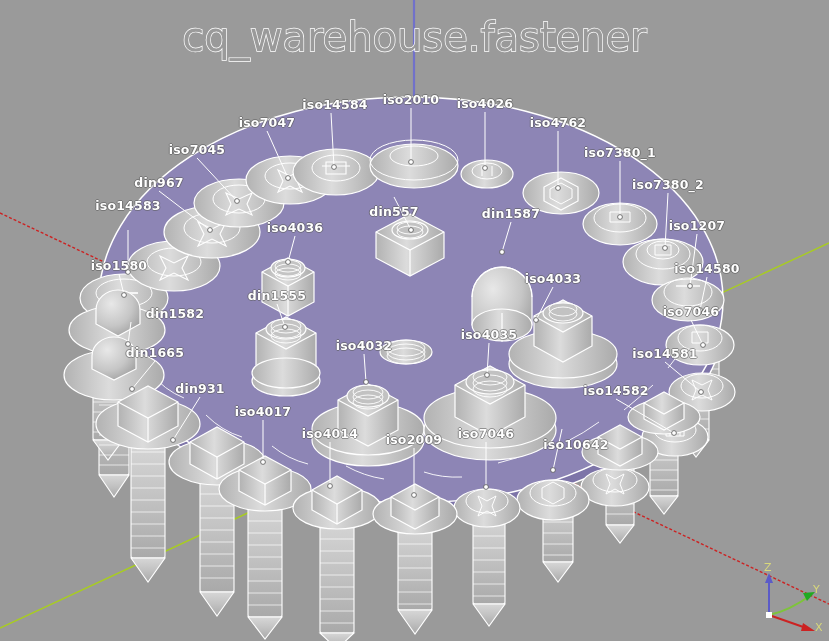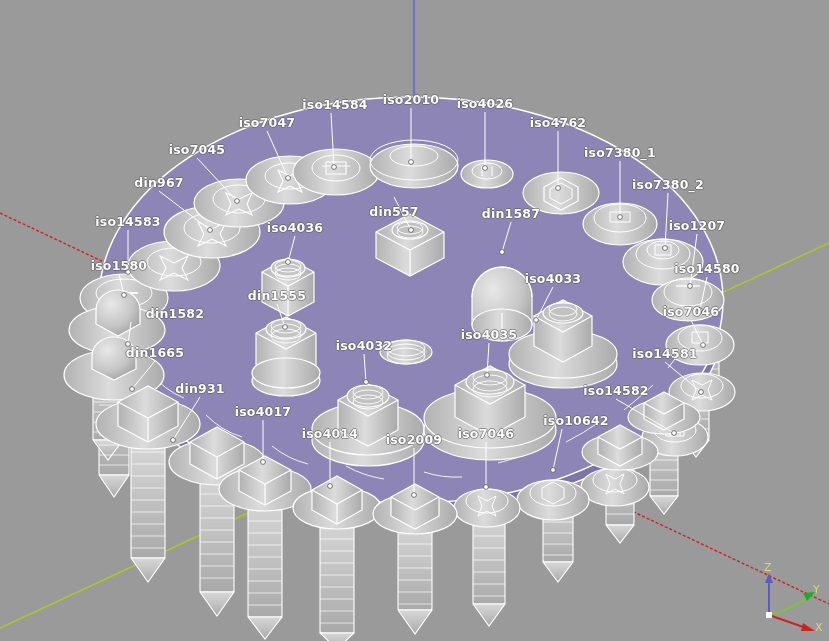--- a/index.html
+++ b/index.html
@@ -506,23 +506,24 @@
         <circle cx="366" cy="382" r="2.4" fill="#ffffff" stroke="#555" stroke-width=".8"></circle>
         <circle cx="487" cy="375" r="2.4" fill="#ffffff" stroke="#555" stroke-width=".8"></circle>
         <circle cx="263" cy="462" r="2.4" fill="#ffffff" stroke="#555" stroke-width=".8"></circle>
         <circle cx="330" cy="486" r="2.4" fill="#ffffff" stroke="#555" stroke-width=".8"></circle>
         <circle cx="414" cy="495" r="2.4" fill="#ffffff" stroke="#555" stroke-width=".8"></circle>
         <circle cx="486" cy="487" r="2.4" fill="#ffffff" stroke="#555" stroke-width=".8"></circle>
         <circle cx="553" cy="470" r="2.4" fill="#ffffff" stroke="#555" stroke-width=".8"></circle>
       </g>
   </svg>
 
+  <div id="title">cq_warehouse.fastener</div>
 
   <div id="labels-layer">
-      <div class="lbl" style="left: 128px; top: 221px;">iso14583</div>
+      <div class="lbl" style="left: 128px; top: 205px;">iso14583</div>
       <div class="lbl" style="left: 119px; top: 265px;">iso1580</div>
       <div class="lbl" style="left: 131px; top: 313px; margin-left: 44px;">din1582</div>
       <div class="lbl" style="left: 155px; top: 352px;">din1665</div>
       <div class="lbl" style="left: 200px; top: 388px;">din931</div>
       <div class="lbl" style="left: 159px; top: 182px;">din967</div>
       <div class="lbl" style="left: 197px; top: 149px;">iso7045</div>
       <div class="lbl" style="left: 267px; top: 122px;">iso7047</div>
       <div class="lbl" style="left: 331px; top: 104px; padding-left: 8px;">iso14584</div>
       <div class="lbl" style="left: 411px; top: 99px;">iso2010</div>
       <div class="lbl" style="left: 485px; top: 103px;">iso4026</div>
@@ -538,21 +539,21 @@
       <div class="lbl" style="left: 511px; top: 213px;">din1587</div>
       <div class="lbl" style="left: 553px; top: 278px;">iso4033</div>
       <div class="lbl" style="left: 295px; top: 227px;">iso4036</div>
       <div class="lbl" style="left: 277px; top: 295px;">din1555</div>
       <div class="lbl" style="left: 364px; top: 345px;">iso4032</div>
       <div class="lbl" style="left: 489px; top: 334px;">iso4035</div>
       <div class="lbl" style="left: 263px; top: 411px;">iso4017</div>
       <div class="lbl" style="left: 330px; top: 433px;">iso4014</div>
       <div class="lbl" style="left: 414px; top: 439px;">iso2009</div>
       <div class="lbl" style="left: 486px; top: 433px;">iso7046</div>
-      <div class="lbl" style="left: 562px; top: 420px; padding-left: 28px;">iso10642</div>
+      <div class="lbl" style="left: 562px; top: 444px; padding-left: 28px;">iso10642</div>
     </div>
 
   <div id="triad">
     <svg viewBox="0 0 70 74" width="70" height="74">
       <line x1="14" y1="54" x2="14" y2="18" stroke="#5b5bc8" stroke-width="2"></line>
       <polygon points="14,12 10,22 18,22" fill="#5b5bc8"></polygon>
       <path d="M14 54 Q34 50 56 34" stroke="#7ec43a" stroke-width="2" fill="none"></path>
       <polygon points="60,31 48,32 52,40" fill="#22aa22"></polygon>
       <line x1="14" y1="54" x2="54" y2="68" stroke="#cc2222" stroke-width="2"></line>
       <polygon points="60,70 48,62 46,70" fill="#cc2222"></polygon>

